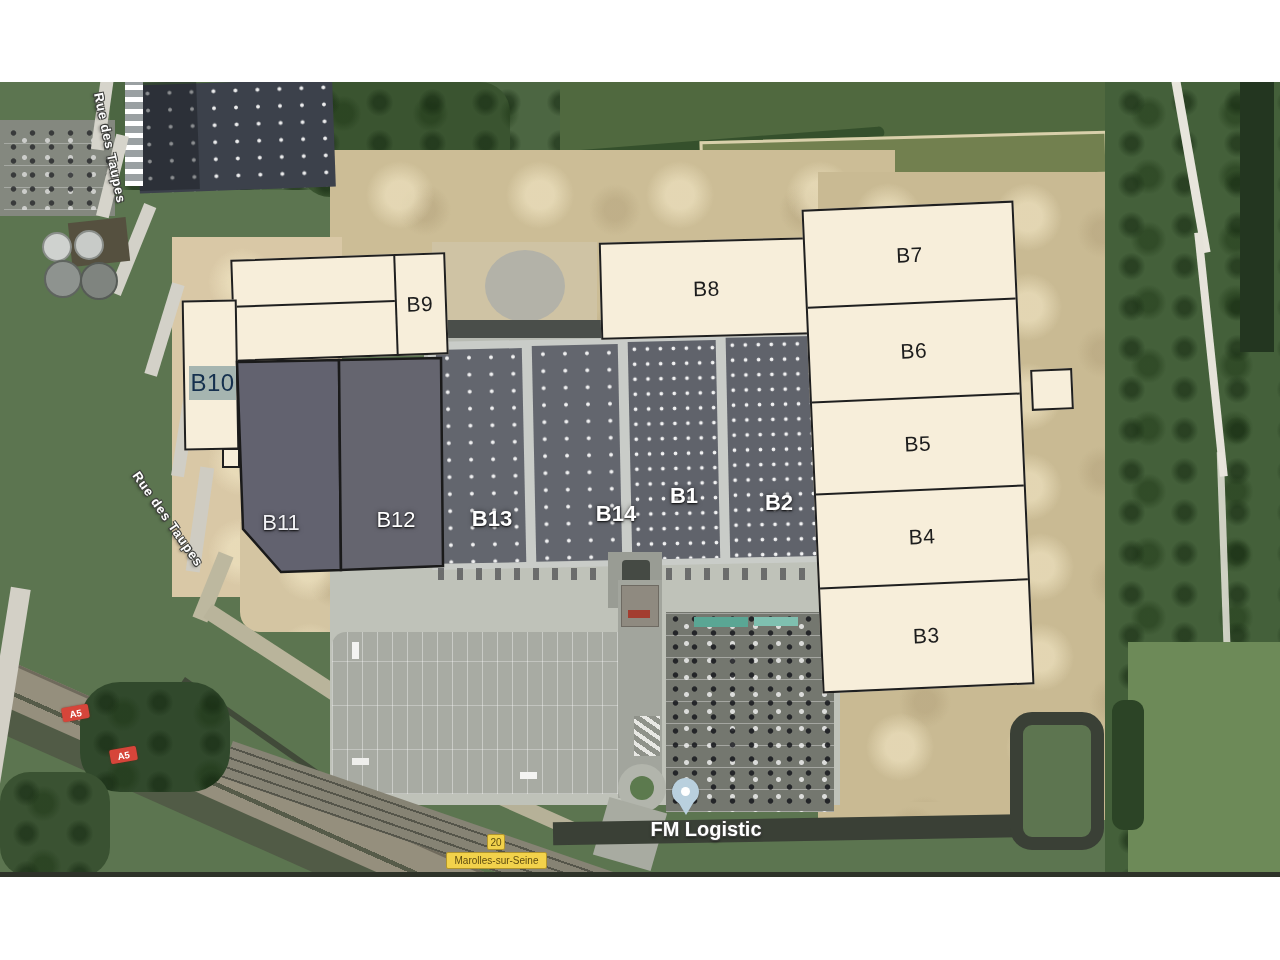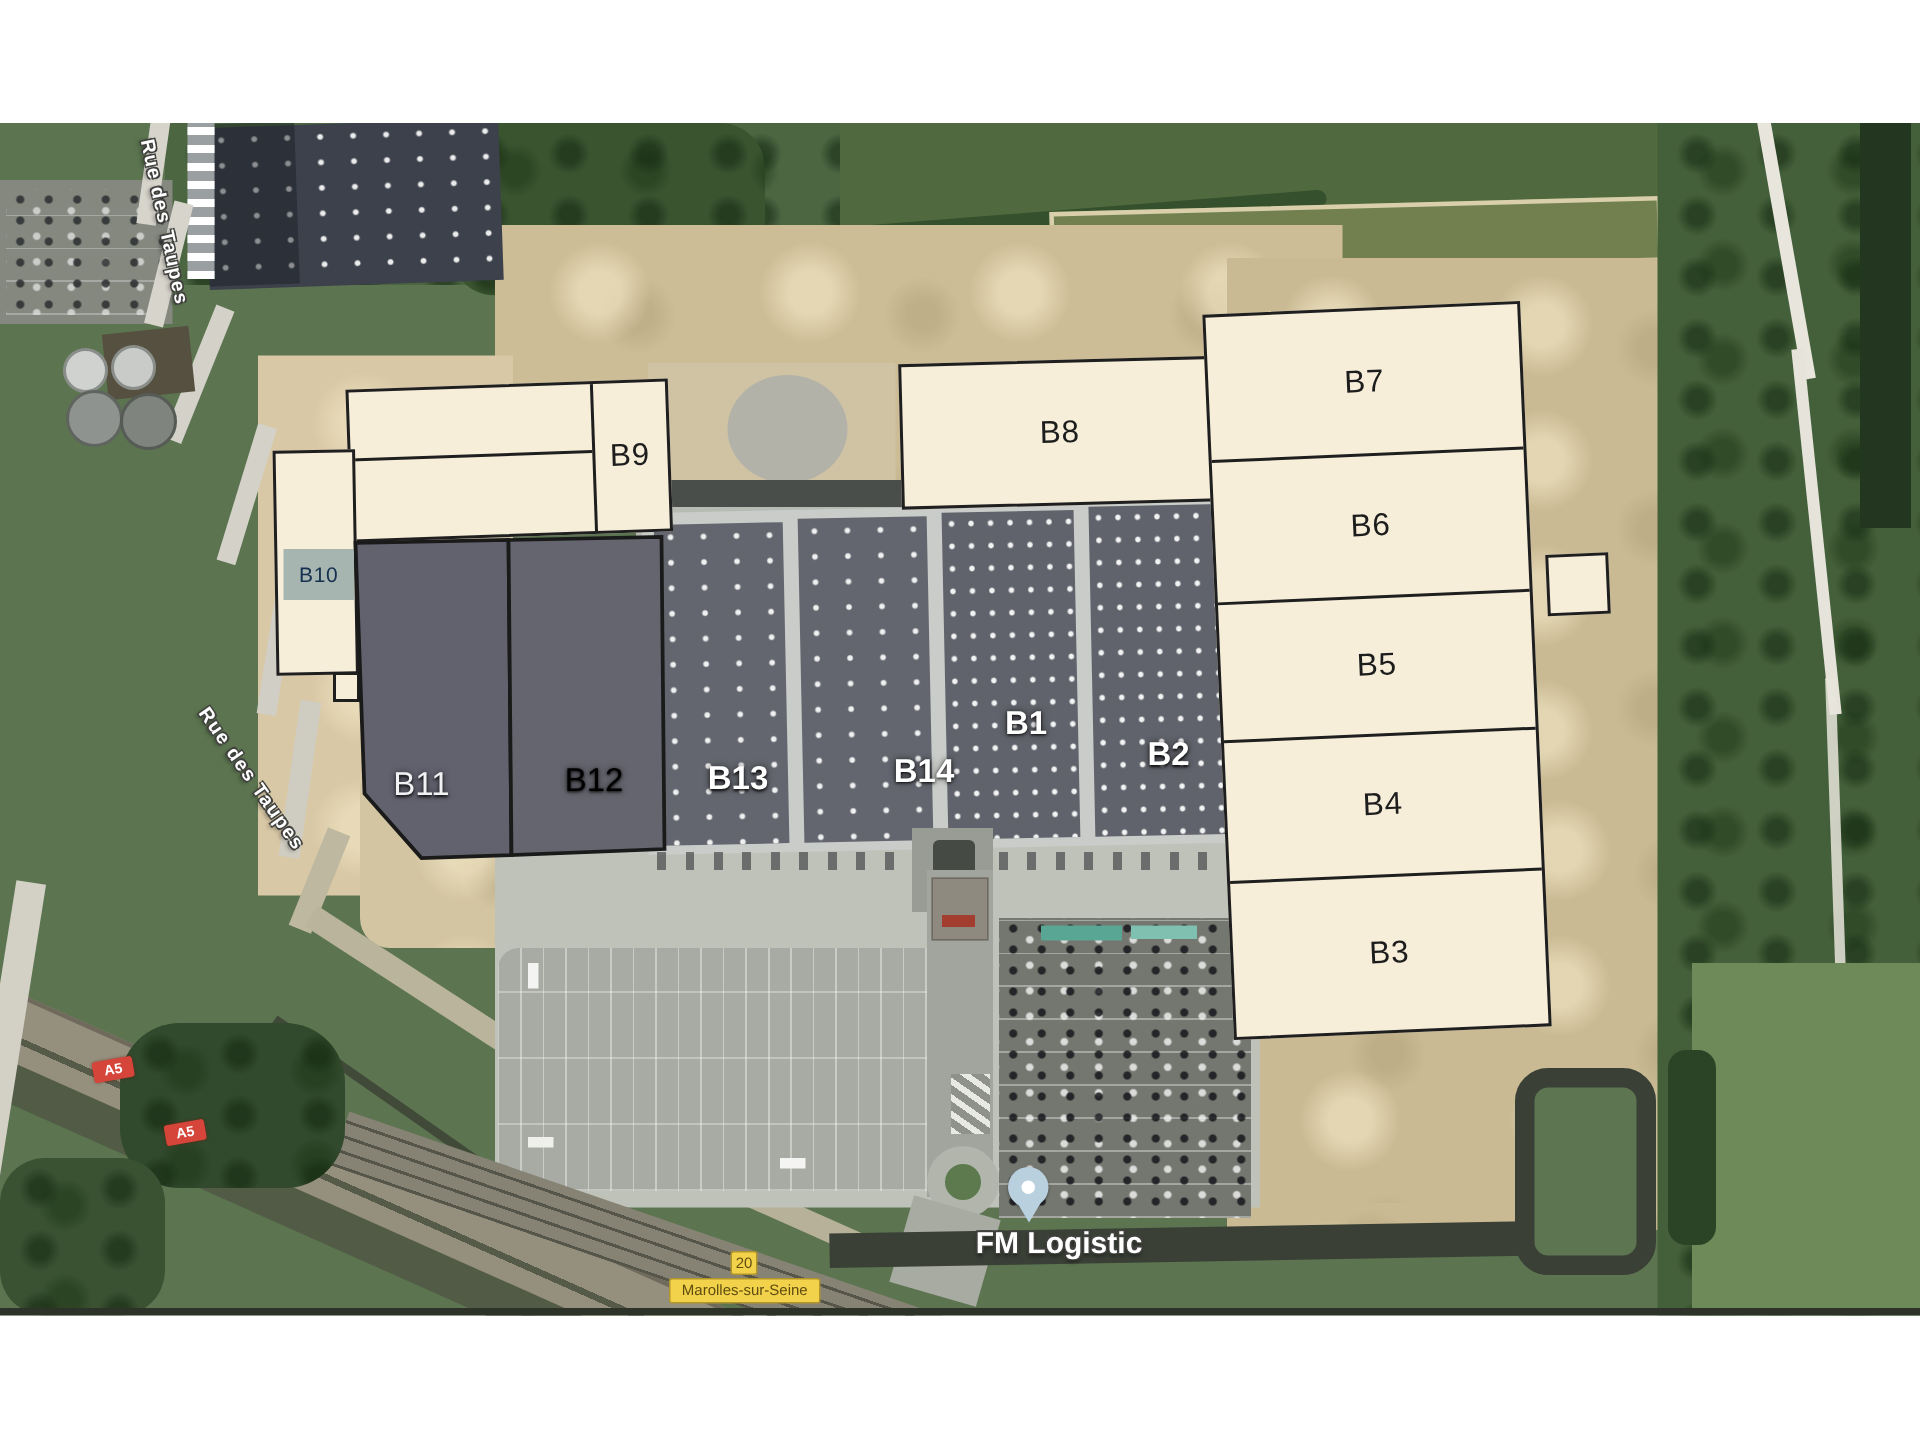--- a/index.html
+++ b/index.html
@@ -145,29 +145,29 @@
       <div class="abs" style="left:161px;top:0;width:0;height:98px;border-left:2px solid #1f1f1f;"></div>
       <div class="abs" style="left:0;top:44px;width:161px;height:0;border-top:2px solid #1f1f1f;"></div>
       <div class="abs center" style="left:161px;top:0;width:50px;height:98px;">
         <span class="blabel">B9</span>
       </div>
     </div>
 
     <div class="abs cream" style="left:183px;top:218px;width:55px;height:150px;transform:rotate(-1deg);"></div>
     <div class="abs cream" style="left:222px;top:366px;width:18px;height:20px;"></div>
     <div class="abs center" style="left:189px;top:284px;width:47px;height:34px;background:#a6b5b0;">
-      <span class="blabel" style="color:#15304e;font-size:14px;">B10</span>
+      <span class="blabel" style="color:#15304e;font-size:24px;">B10</span>
     </div>
 
     <svg class="abs" style="left:233px;top:270px;" width="214" height="224" viewBox="0 0 214 224">
       <polygon points="4,10 106,8 108,218 48,220 10,177" fill="#62626f" stroke="#1a1a1a" stroke-width="2.5"></polygon>
       <polygon points="106,8 208,6 210,214 108,218" fill="#65656f" stroke="#1a1a1a" stroke-width="2.5"></polygon>
     </svg>
     <div class="abs roof-label" style="left:281px;top:441px;transform:translate(-50%,-50%);font-weight:400;color:#f2f2f5;">B11</div>
-    <div class="abs roof-label" style="left:396px;top:438px;transform:translate(-50%,-50%);font-weight:400;color:#000000;">B12</div>
+    <div class="abs roof-label" style="left:396px;top:438px;transform:translate(-50%,-50%);font-weight:400;color:#ffffff;">B12</div>
 
     <div class="abs cream center" style="left:600px;top:158px;width:213px;height:97px;transform:rotate(-1.5deg);">
       <span class="blabel">B8</span>
     </div>
 
     <div class="abs cream" style="left:812px;top:123px;width:212px;height:484px;transform:rotate(-2.5deg);display:flex;flex-direction:column;">
       <div class="rowcell" style="height:95px;">
         <span class="blabel">B7</span>
       </div>
       <div class="rowcell" style="height:95px;">
@@ -180,21 +180,21 @@
         <span class="blabel">B4</span>
       </div>
       <div class="rowcell" style="flex:1;">
         <span class="blabel">B3</span>
       </div>
     </div>
     <div class="abs cream" style="left:1031px;top:287px;width:42px;height:41px;transform:rotate(-2.5deg);"></div>
 
     <div class="abs roof-label" style="left:492px;top:437px;transform:translate(-50%,-50%);">B13</div>
     <div class="abs roof-label" style="left:616px;top:432px;transform:translate(-50%,-50%);">B14</div>
-    <div class="abs roof-label" style="left:684px;top:400px;transform:translate(-50%,-50%);">B1</div>
+    <div class="abs roof-label" style="left:684px;top:414px;transform:translate(-50%,-50%);">B1</div>
     <div class="abs roof-label" style="left:779px;top:421px;transform:translate(-50%,-50%);">B2</div>
 
     <div class="abs gm-label" style="left:110px;top:66px;transform:translate(-50%,-50%) rotate(78deg);font-size:13px;white-space:nowrap;letter-spacing:1px;">Rue des Taupes</div>
     <div class="abs gm-label" style="left:168px;top:437px;transform:translate(-50%,-50%) rotate(55deg);font-size:13px;white-space:nowrap;letter-spacing:1px;">Rue des Taupes</div>
 
     <div class="abs redbadge" style="left:62px;top:624px;width:27px;height:14px;transform:rotate(-10deg);">
       <span>A5</span>
     </div>
     <div class="abs redbadge" style="left:110px;top:666px;width:27px;height:14px;transform:rotate(-10deg);">
       <span>A5</span>

